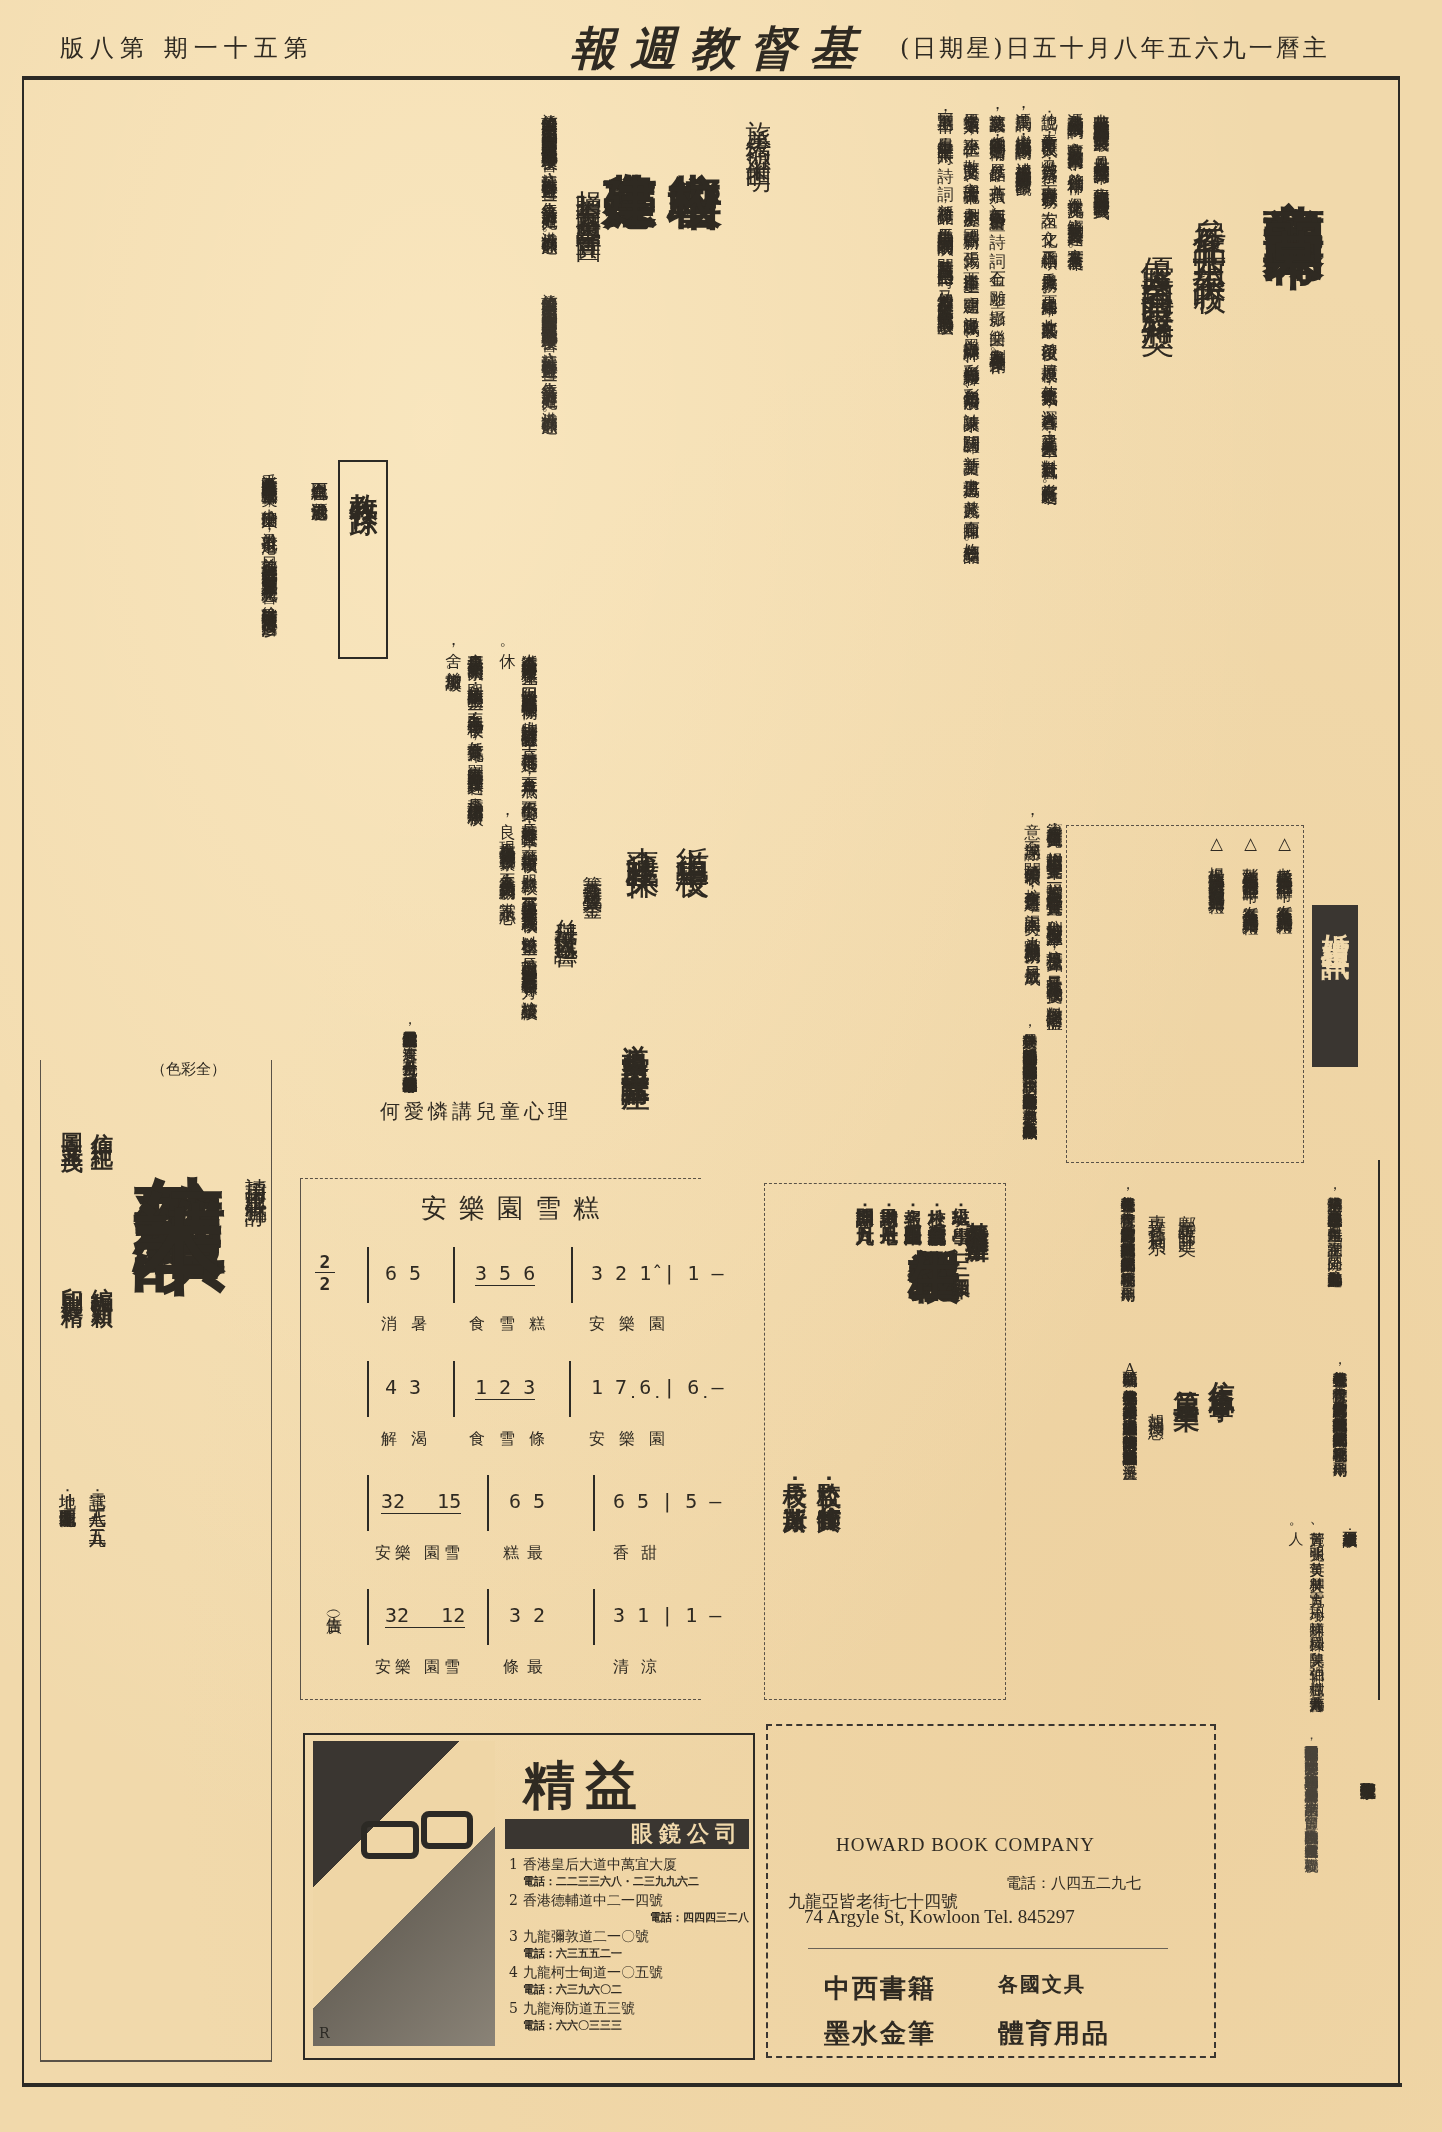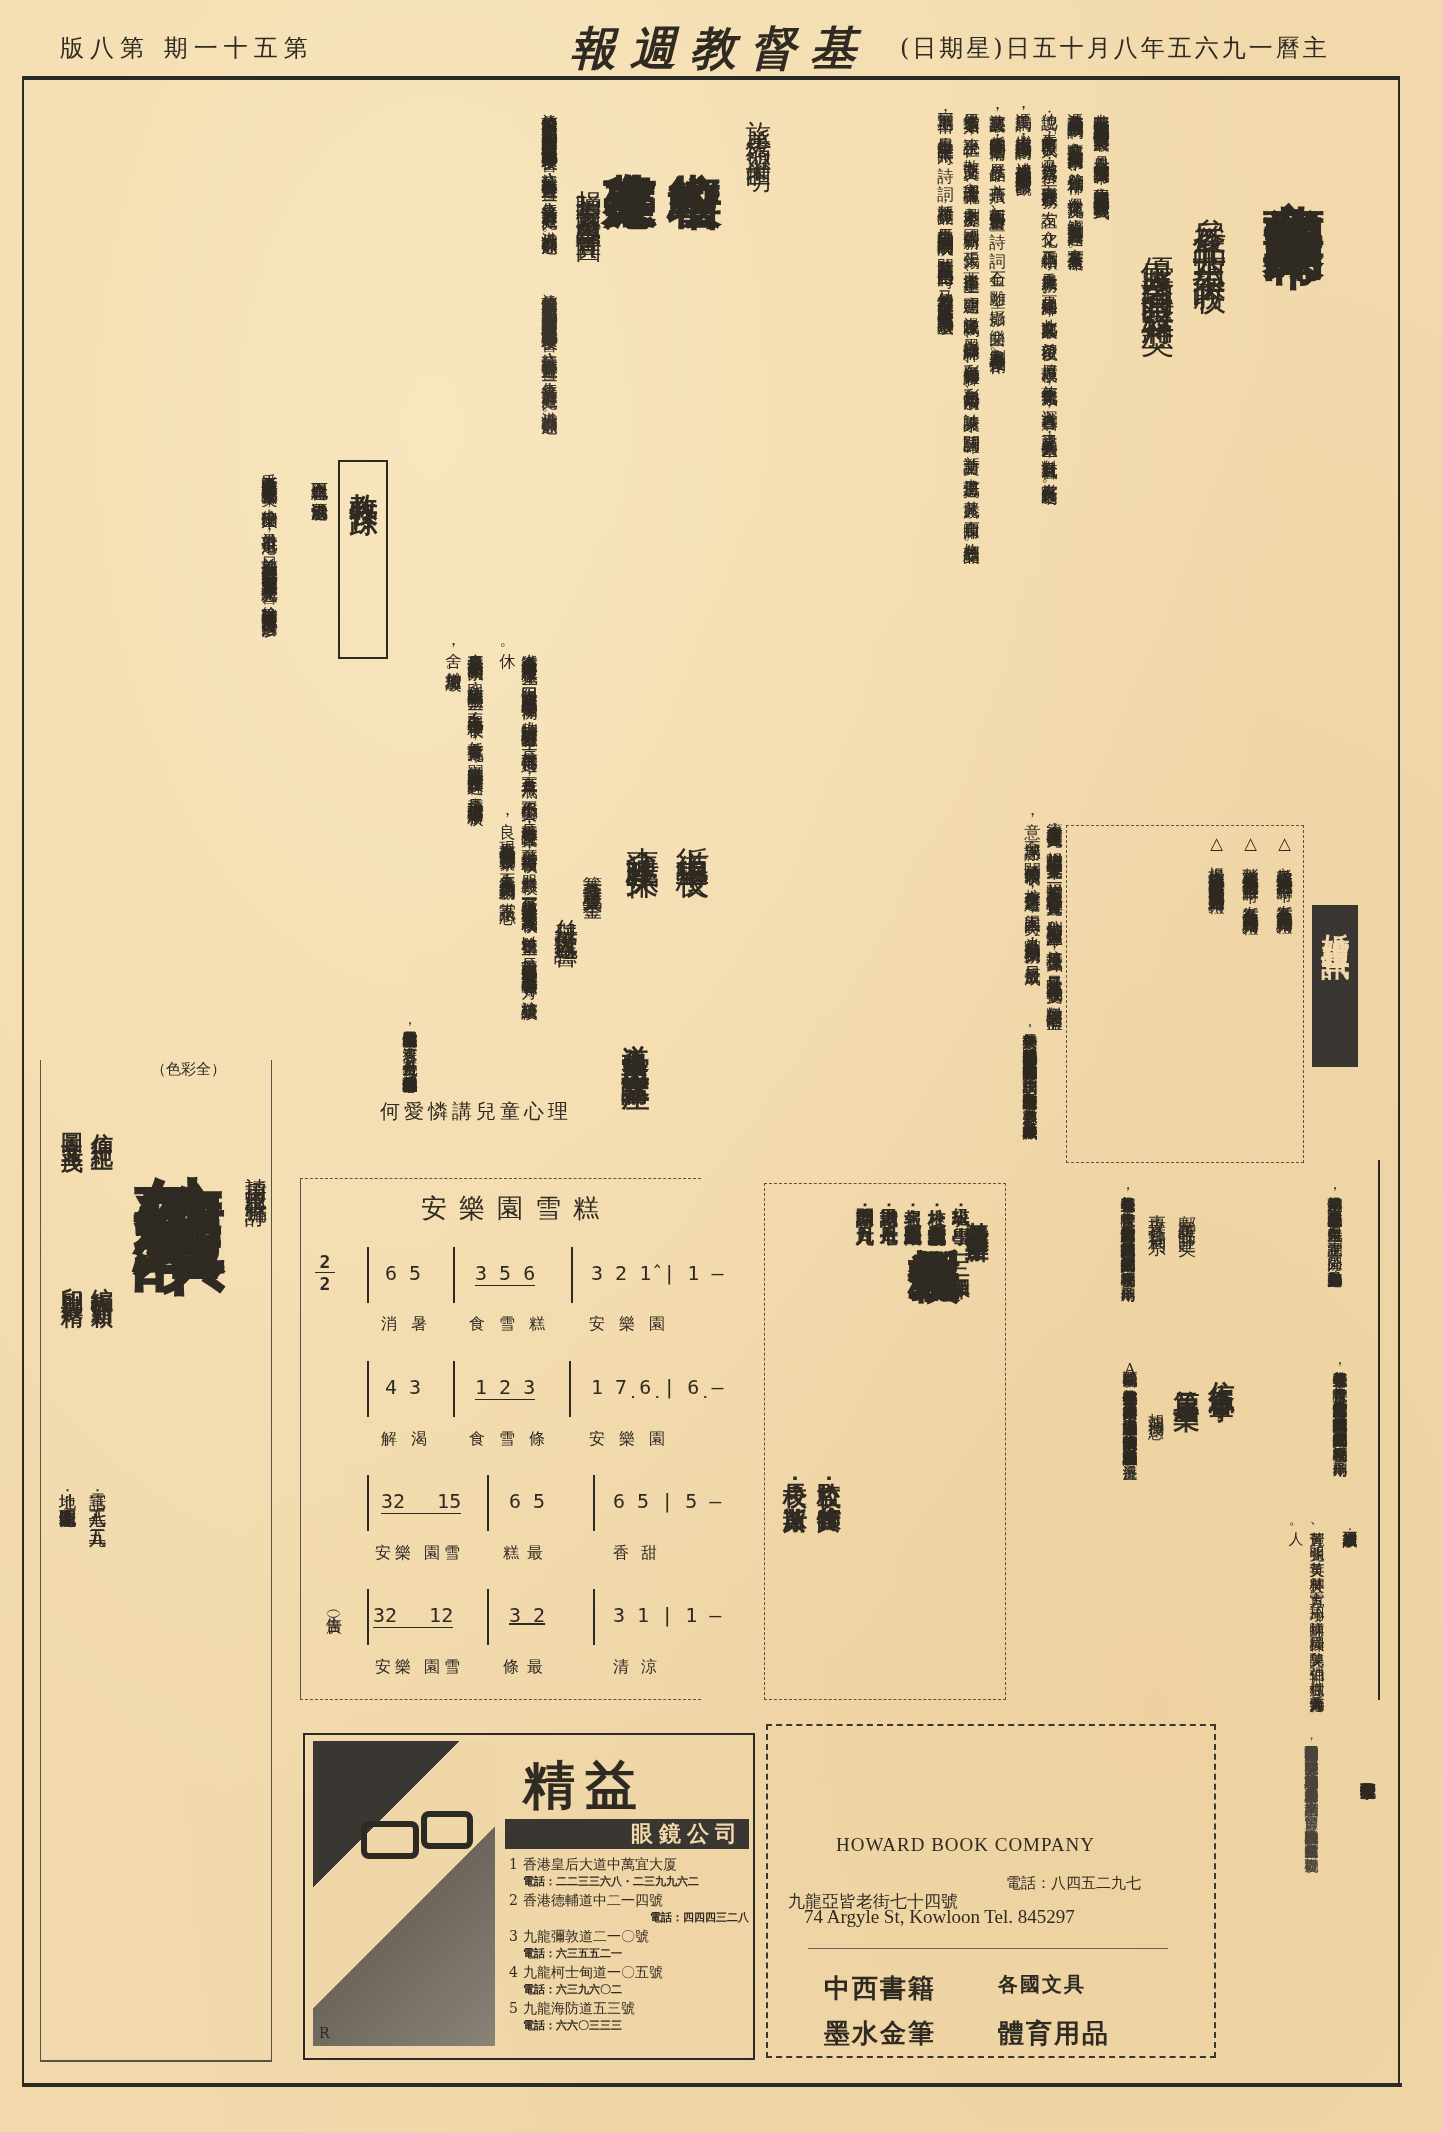--- a/index.html
+++ b/index.html
@@ -137,22 +137,22 @@
   <div class="abs music uline" style="left:80px;top:310px;font-size:20px;word-spacing:20px;">32 15</div>
   <div class="abs music" style="left:208px;top:310px;font-size:20px;">6 5</div>
   <div class="abs music" style="left:312px;top:310px;font-size:20px;white-space:nowrap;">6 5 | 5 —</div>
   <div class="abs" style="left:74px;top:364px;font-size:16px;letter-spacing:4px;">安樂 園雪</div>
   <div class="abs" style="left:202px;top:364px;font-size:16px;letter-spacing:8px;">糕最</div>
   <div class="abs" style="left:312px;top:364px;font-size:16px;letter-spacing:12px;">香甜</div>
 
   <div class="bar" style="left:66px;top:410px;height:56px;"></div>
   <div class="bar" style="left:186px;top:410px;height:56px;"></div>
   <div class="bar" style="left:292px;top:410px;height:56px;"></div>
-  <div class="abs music uline" style="left:72px;top:424px;font-size:20px;word-spacing:20px;">32 12</div>
-  <div class="abs music" style="left:208px;top:424px;font-size:20px;text-decoration:underline;">3 2</div>
+  <div class="abs music uline" style="left:84px;top:424px;font-size:20px;word-spacing:20px;">32 12</div>
+  <div class="abs music" style="left:208px;top:424px;font-size:20px;">3 2</div>
   <div class="abs music" style="left:312px;top:424px;font-size:20px;white-space:nowrap;">3 1 | 1 —</div>
   <div class="abs" style="left:74px;top:478px;font-size:16px;letter-spacing:4px;">安樂 園雪</div>
   <div class="abs" style="left:202px;top:478px;font-size:16px;letter-spacing:8px;">條最</div>
   <div class="abs" style="left:312px;top:478px;font-size:16px;letter-spacing:12px;">清涼</div>
 </div>
 
 <div class="abs dashed" style="left:764px;top:1183px;width:240px;height:515px;">
   <div class="abs v sans" style="left:196px;top:18px;font-size:24px;font-weight:bold;letter-spacing:2px;height:240px;">基督教循道公會主辦</div>
   <div class="abs v" style="left:142px;top:24px;font-size:52px;font-weight:bold;line-height:56px;height:470px;">北角循道上午學校招生</div>
   <div class="abs v sans" style="left:104px;top:10px;font-size:18px;font-weight:bold;line-height:24px;height:340px;width:104px;">

